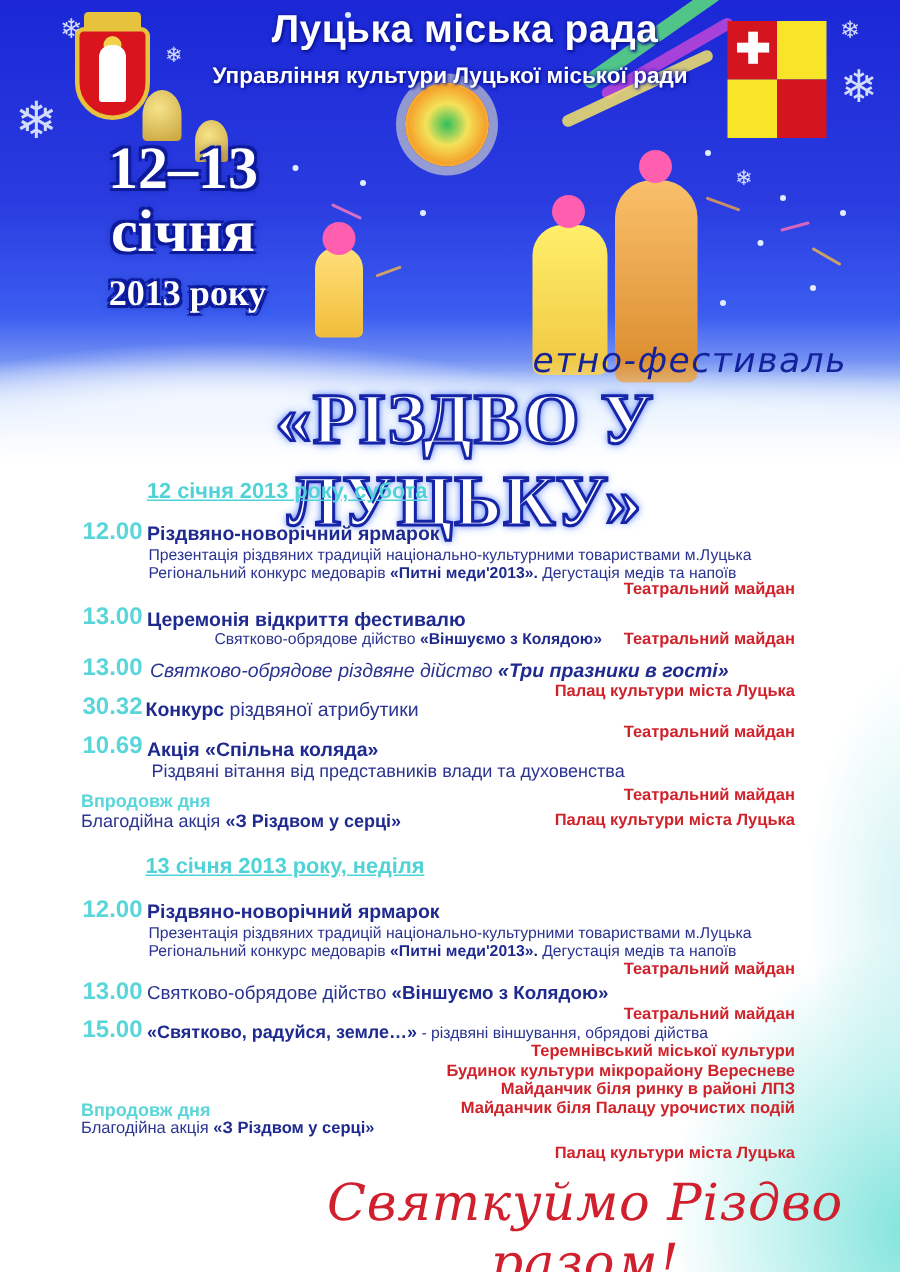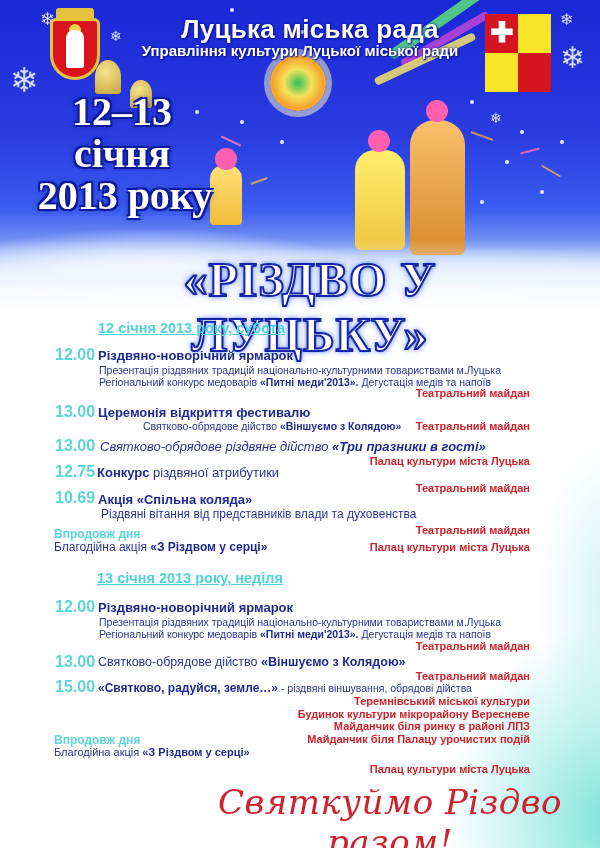--- a/index.html
+++ b/index.html
@@ -59,36 +59,36 @@
   .coat-halo { position: absolute; left: 69px; top: 24px; width: 12px; height: 12px; border-radius: 50%; background: #f2d24a; }
 
   
   .flag { position: absolute; left: 485px; top: 14px; width: 66px; height: 78px; display: grid; grid-template-columns: 1fr 1fr; grid-template-rows: 1fr 1fr; }
   .flag div { width: 100%; height: 100%; }
   .flag .red { background: #d4141f; }
   .flag .yel { background: #f8e527; }
   .flag-cross { position: absolute; left: 488px; top: 18px; width: 28px; height: 30px; color: #fff; font-size: 28px; line-height: 30px; text-align: center; font-weight: bold; }
 
   .h-title {
-    position: absolute; left: 140px; top: 14px; width: 340px; text-align: center;
+    position: absolute; left: 140px; top: 4px; width: 340px; text-align: center;
     color: #ffffff; font-weight: bold; font-size: 26px; letter-spacing: 0.3px;
     text-shadow: 0 0 3px #0b1596, 1px 1px 2px #0b1596;
   }
   .h-sub {
     position: absolute; left: 110px; top: 42px; width: 380px; text-align: center;
     color: #ffffff; font-weight: bold; font-size: 15px;
     text-shadow: 0 0 3px #0b1596, 1px 1px 2px #0b1596;
   }
   .date-big {
     position: absolute; color: #ffffff; font-family: "Liberation Serif", serif; font-weight: bold; text-align: center;
     text-shadow: -2px -2px 0 #0d1a9a, 2px -2px 0 #0d1a9a, -2px 2px 0 #0d1a9a, 2px 2px 0 #0d1a9a, 0 0 6px #0d1a9a;
   }
   .d1 { left: 62px; top: 90px; width: 120px; font-size: 40px; line-height: 44px; }
   .d2 { left: 62px; top: 132px; width: 120px; font-size: 40px; line-height: 44px; }
-  .d3 { left: 30px; top: 174px; width: 190px; font-size: 40px; line-height: 44px; }
+  .d3 { left: 30px; top: 174px; width: 190px; font-size: 24px; line-height: 44px; }
 
   .etno {
     position: absolute; left: 355px; top: 228px; color: #14229c; font-style: italic;
     font-size: 23px; letter-spacing: 1px; font-family: "DejaVu Sans", sans-serif;
   }
   .fest-title {
     position: absolute; left: 95px; top: 252px; width: 430px; text-align: center;
     font-family: "Liberation Serif", serif; font-weight: bold; font-size: 48px; letter-spacing: 1px;
     color: #ffffff;
     -webkit-text-stroke: 2px #1625a8;
@@ -174,20 +174,21 @@
   </div>
   <div class="flag-cross">✚</div>
 
   <div class="h-title">Луцька міська рада</div>
   <div class="h-sub">Управління культури Луцької міської ради</div>
 
   <div class="date-big d1">12–13</div>
   <div class="date-big d2">січня</div>
   <div class="date-big d3">2013 року</div>
 
+  <div class="etno">етно-фестиваль</div>
   <div class="fest-title">«РІЗДВО У ЛУЦЬКУ»</div>
 
   <div class="day-heading" style="left:98px;top:320px;">12 січня 2013 року, субота</div>
 
   <div class="time" style="left:55px;top:346px;">12.00</div>
   <div class="ev-title" style="left:98px;top:348px;">Різдвяно-новорічний ярмарок</div>
   <div class="ev-line" style="left:99px;top:364px;">Презентація різдвяних традицій національно-культурними товариствами м.Луцька</div>
   <div class="ev-line" style="left:99px;top:376px;">
     <span>Регіональний конкурс медоварів </span><b>«Питні меди'2013».</b><span> Дегустація медів та напоїв</span>
   </div>
@@ -199,21 +200,21 @@
     <span>Святково-обрядове дійство  </span><b>«Віншуємо з Колядою»</b>
   </div>
   <div class="venue" style="top:420px;">Театральний майдан</div>
 
   <div class="time" style="left:55px;top:437px;">13.00</div>
   <div class="desc-big" style="left:100px;top:439px;font-style:italic;">
     <span>Святково-обрядове різдвяне дійство </span><b>«Три празники в гості»</b>
   </div>
   <div class="venue" style="top:455px;">Палац культури міста Луцька</div>
 
-  <div class="time" style="left:55px;top:463px;">12.75</div>
+  <div class="time" style="left:55px;top:463px;">30.32</div>
   <div class="desc-big" style="left:97px;top:465px;">
     <b>Конкурс</b><span> різдвяної атрибутики</span>
   </div>
   <div class="venue" style="top:482px;">Театральний майдан</div>
 
   <div class="time" style="left:55px;top:489px;">10.69</div>
   <div class="ev-title" style="left:98px;top:492px;">Акція «Спільна коляда»</div>
   <div class="desc-big" style="left:101px;top:507px;font-size:12px;">Різдвяні вітання від представників влади та духовенства</div>
   <div class="venue" style="top:524px;">Театральний майдан</div>
 

